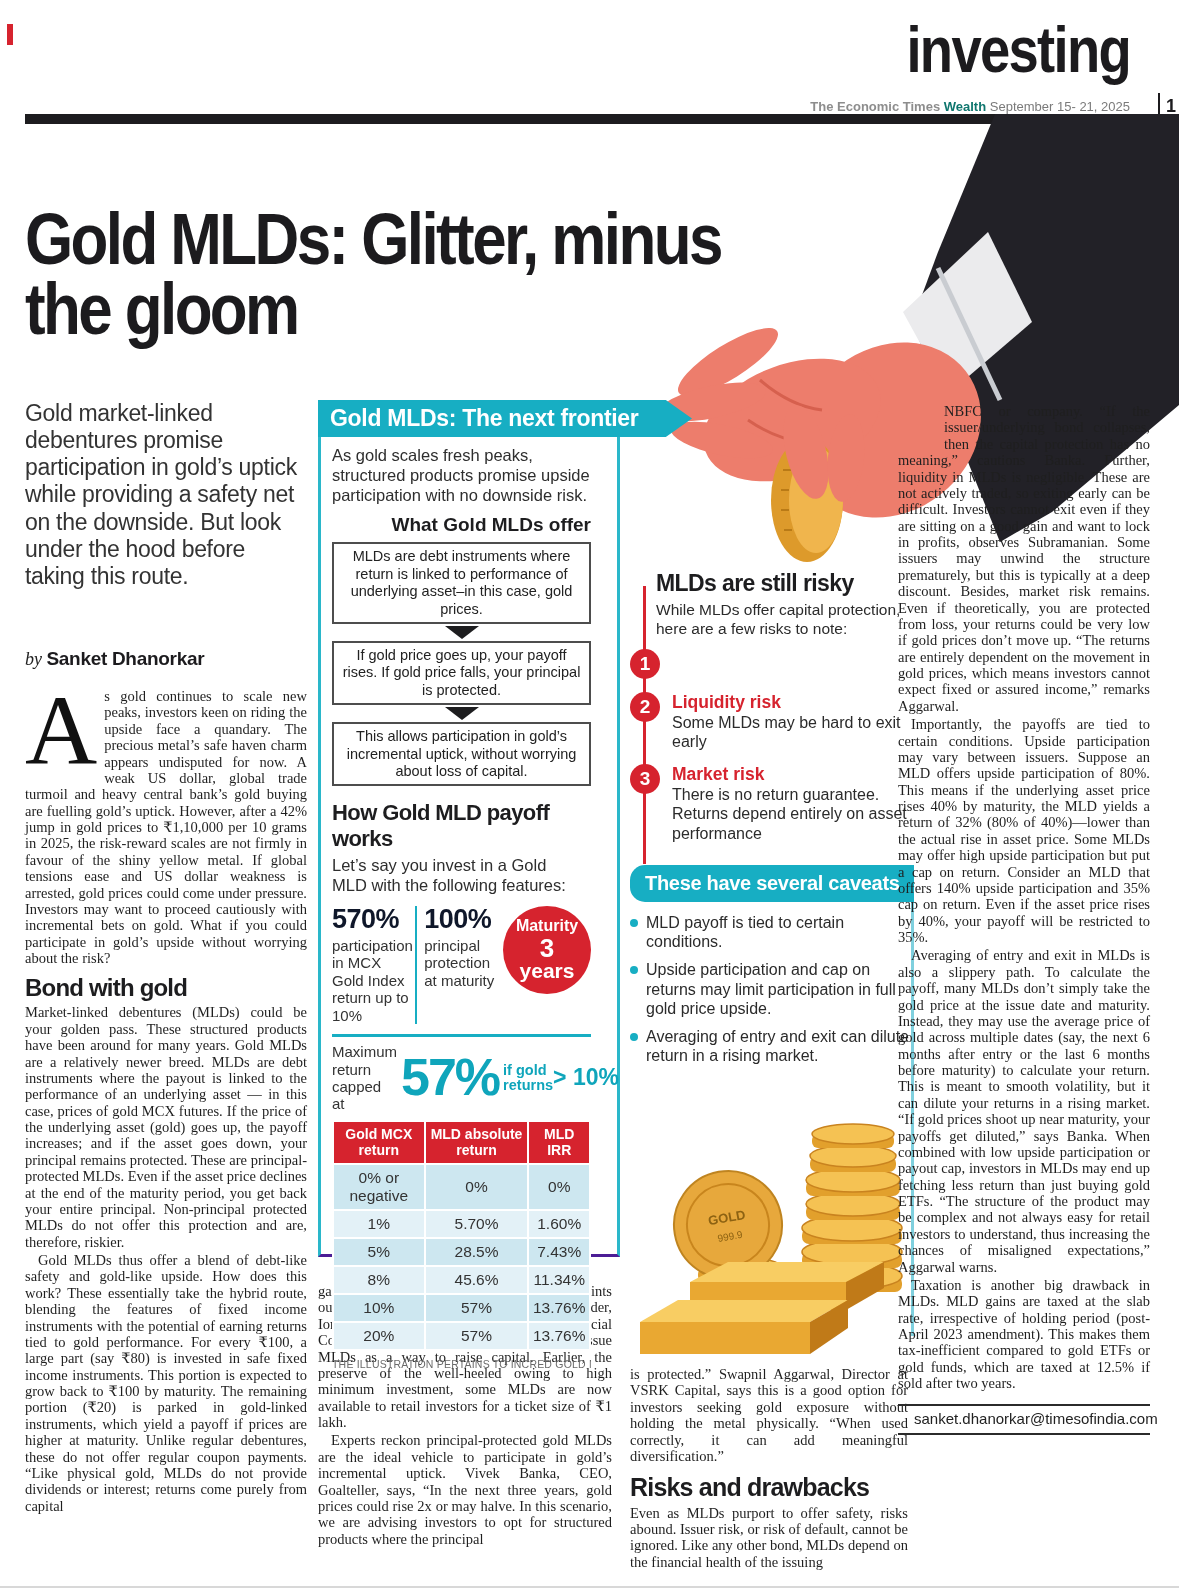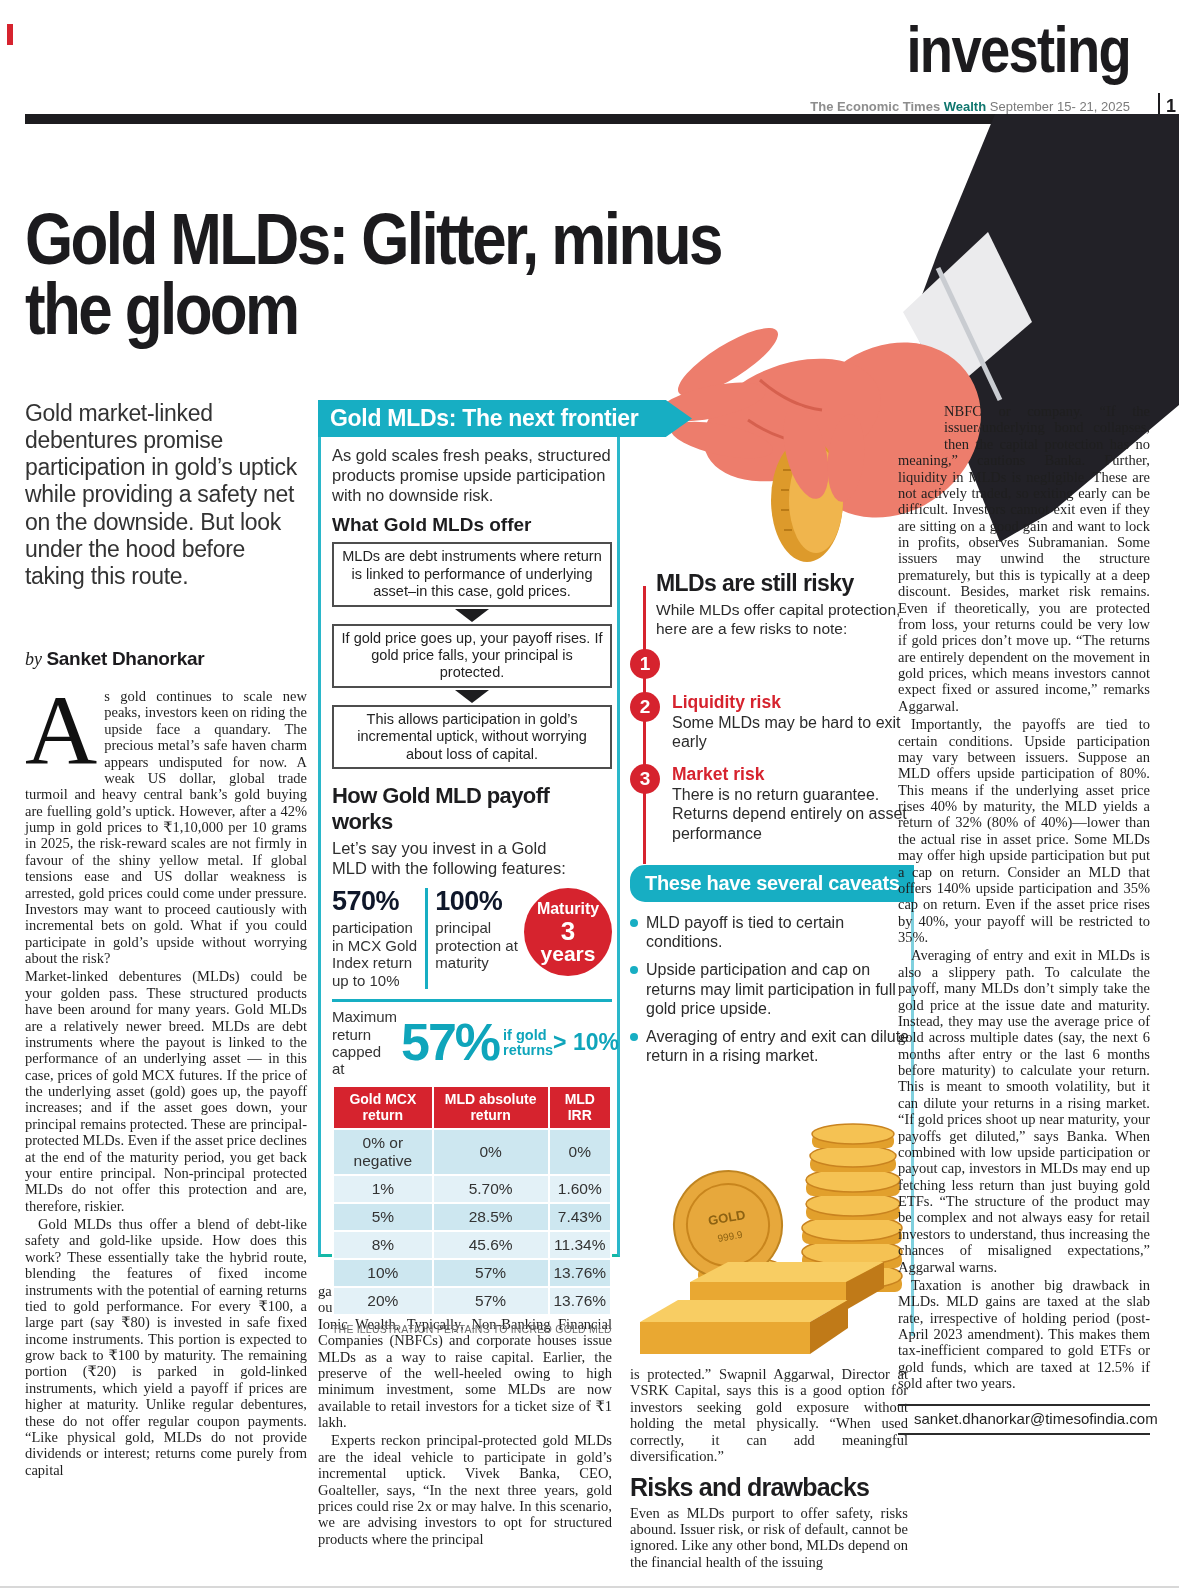--- a/index.html
+++ b/index.html
@@ -37,24 +37,24 @@
   .dropcap { float:left; font-family:"Liberation Serif",serif; font-size:100px; line-height:0.78;
              padding:4px 7px 0 0; color:#111; }
   .sec-head { font-size:24px; font-weight:bold; color:#1d1d1f; letter-spacing:-0.8px;
               margin:8px 0 3px 0; font-family:"Liberation Sans",sans-serif; text-align:left; }
 
   
   .ig-header { left:318px; top:400px; width:374px; height:37px; background:#17aec3; color:#fff;
                font-size:23px; font-weight:bold; display:flex; align-items:center; padding-left:12px;
                clip-path:polygon(0 0, 93% 0, 100% 50%, 93% 100%, 0 100%); z-index:4; letter-spacing:-0.3px; }
   .ig-box { left:318px; top:437px; width:302px; height:820px; border-left:3px solid #2ab7ca;
-            border-right:3px solid #2ab7ca; border-bottom:3px solid #14b8a6; background:#fff;
-            padding:8px 5px 0 11px; z-index:4; }
+            border-right:3px solid #2ab7ca; border-bottom:3px solid #4c1d95; background:#fff;
+            padding:8px 26px 0 11px; z-index:4; }
   .ig-sub { font-size:16.5px; line-height:1.22; color:#2e2e2e; }
-  .ig-offer { text-align:left; font-size:19px; font-weight:bold; color:#1d1d1f; margin:9px 0 6px 0; }
+  .ig-offer { text-align:right; font-size:19px; font-weight:bold; color:#1d1d1f; margin:9px 0 6px 0; }
   .flowbox { border:2px solid #4d4d4d; padding:4px 5px; text-align:center; font-size:14.5px;
              line-height:1.2; color:#222; }
   .down-arrow { width:0; height:0; border-left:17px solid transparent; border-right:17px solid transparent;
                 border-top:13px solid #1d1d1f; margin:2px auto; }
   .ig-payoff-head { font-size:22px; font-weight:bold; color:#1d1d1f; letter-spacing:-0.6px; margin-top:14px; }
   .ig-intro { font-size:16.5px; line-height:1.22; color:#2e2e2e; margin-top:3px; width:235px; }
   .stats { display:flex; margin-top:8px; }
   .stat { width:97px; }
   .stat-val { color:#0f172a; font-size:27px; font-weight:bold; letter-spacing:-0.5px; }
   .stat-label { font-size:15px; line-height:1.17; color:#333; margin-top:2px; }
@@ -163,20 +163,21 @@
     <div>the gloom</div>
   </div>
   <div class="abs standfirst">Gold market-linked debentures promise participation in gold’s uptick while providing a safety net on the downside. But look under the hood before taking this route.</div>
   <div class="abs byline">
     <span class="by">by</span>
     <span class="name">Sanket Dhanorkar</span>
   </div>
 
   <div class="abs col1 serif">
     <p><span class="dropcap">A</span><span>s gold continues to scale new peaks, investors keen on riding the upside face a quandary. The precious metal’s safe haven charm appears undisputed for now. A weak US dollar, global trade turmoil and heavy central bank’s gold buying are fuelling gold’s uptick. However, after a 42% jump in gold prices to ₹1,10,000 per 10 grams in 2025, the risk-reward scales are not firmly in favour of the shiny yellow metal. If global tensions ease and US dollar weakness is arrested, gold prices could come under pressure. Investors may want to proceed cautiously with incremental bets on gold. What if you could participate in gold’s upside without worrying about the risk?</span></p>
+    <div class="sec-head">Bond with gold</div>
     <p>Market-linked debentures (MLDs) could be your golden pass. These structured products have been around for many years. Gold MLDs are a relatively newer breed. MLDs are debt instruments where the payout is linked to the performance of an underlying asset — in this case, prices of gold MCX futures. If the price of the underlying asset (gold) goes up, the payoff increases; and if the asset goes down, your principal remains protected. These are principal-protected MLDs. Even if the asset price declines at the end of the maturity period, you get back your entire principal. Non-principal protected MLDs do not offer this protection and are, therefore, riskier.</p>
     <p class="ind">Gold MLDs thus offer a blend of debt-like safety and gold-like upside. How does this work? These essentially take the hybrid route, blending the features of fixed income instruments with the potential of earning returns tied to gold performance. For every ₹100, a large part (say ₹80) is invested in safe fixed income instruments. This portion is expected to grow back to ₹100 by maturity. The remaining portion (₹20) is parked in gold-linked instruments, which yield a payoff if prices are higher at maturity. Unlike regular debentures, these do not offer regular coupon payments. “Like physical gold, MLDs do not provide dividends or interest; returns come purely from capital</p>
   </div>
 
   <div class="abs ig-header">Gold MLDs: The next frontier</div>
   <div class="abs ig-box">
     <div class="ig-sub">As gold scales fresh peaks, structured products promise upside participation with no downside risk.</div>
     <div class="ig-offer">What Gold MLDs offer</div>
     <div class="flowbox">MLDs are debt instruments where return is linked to performance of underlying asset–in this case, gold prices.</div>
     <div class="down-arrow"></div>

